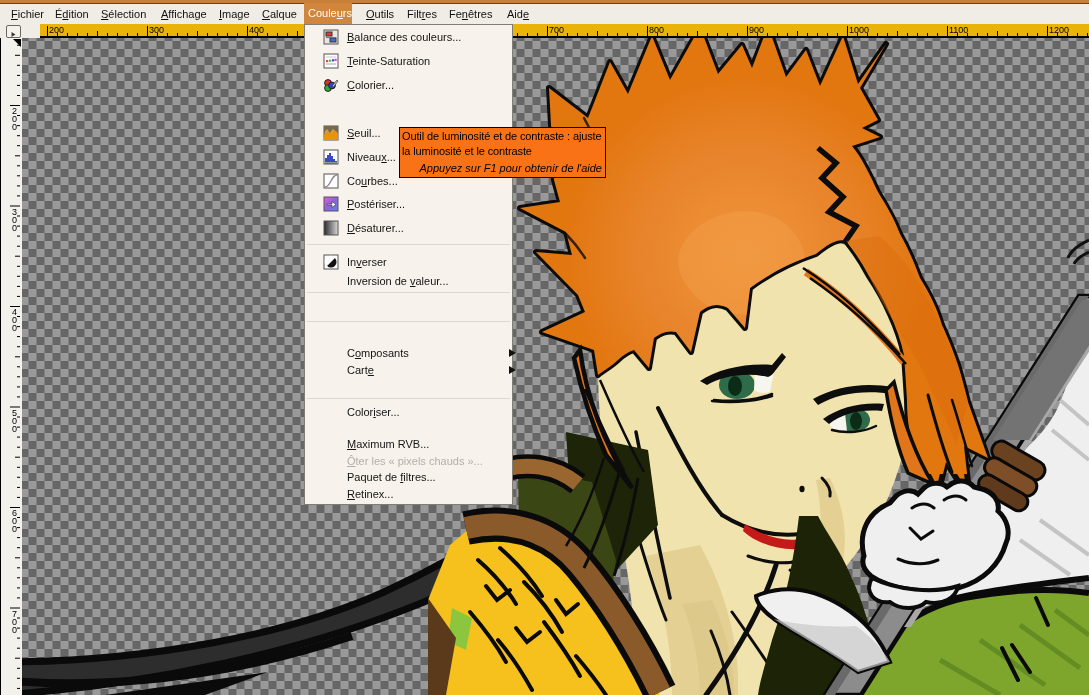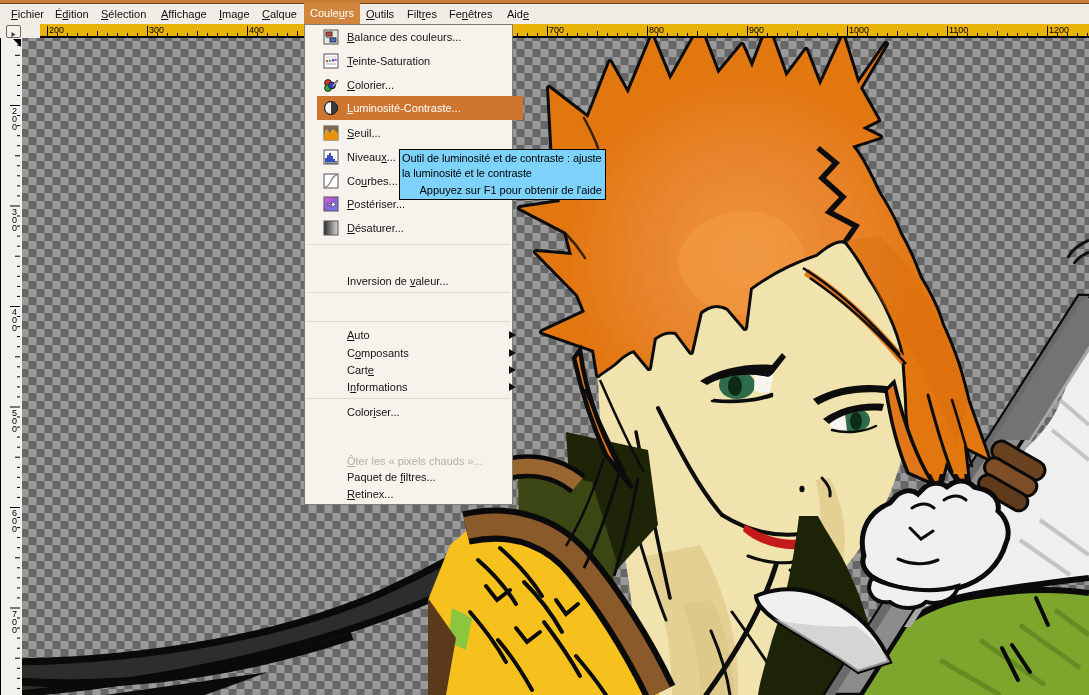--- a/index.html
+++ b/index.html
@@ -15,35 +15,35 @@
   #canvas{left:22px;top:38px;width:1067px;height:657px;}
   #menu{left:304px;top:24px;width:209px;height:481px;background:#f7f3ec;
         border:1px solid #807d74;box-sizing:border-box;font-size:11px;color:#141414;}
   .row{position:absolute;left:12px;width:206px;height:22px;}
   .rtxt{position:absolute;left:30px;top:50%;transform:translateY(-50%);white-space:nowrap;}
   .ric{position:absolute;left:6px;top:50%;margin-top:-8px;width:16px;height:16px;}
   .sep{position:absolute;left:2px;width:203px;height:1px;background:#dcd8cf;}
   .arr{position:absolute;right:7px;top:50%;transform:translateY(-50%);width:0;height:0;
          border-left:7px solid #111;border-top:4.5px solid transparent;border-bottom:4.5px solid transparent;}
   .dis{color:#b3afa5;}
-  #tooltip{left:399px;top:127px;width:207px;height:51px;background:#7dd3fc;border:1px solid #000;
-           font-size:11px;color:#000;box-sizing:border-box;margin-top:22px;}
+  #tooltip{left:399px;top:127px;width:207px;height:51px;background:#f97316;border:1px solid #000;
+           font-size:11px;color:#000;box-sizing:border-box;}
   u{text-underline-offset:1px;}
 </style>
 </head>
 <body>
 <div id="topstrip" class="abs"></div>
 <div id="menubar" class="abs">
   <span class="mi" style="left:11px"><u>F</u>ichier</span>
   <span class="mi" style="left:55px">É<u>d</u>ition</span>
   <span class="mi" style="left:101px"><u>S</u>élection</span>
   <span class="mi" style="left:161px"><u>A</u>ffichage</span>
   <span class="mi" style="left:219px"><u>I</u>mage</span>
   <span class="mi" style="left:262px"><u>C</u>alque</span>
-  <span class="mi" style="left:304px;width:56px;top:-1px;height:21px;line-height:21px;background:#d2853c;color:#fff;text-align:center">Coule<u>u</u>rs</span>
+  <span class="mi" style="left:304px;width:48px;top:-1px;height:21px;line-height:21px;background:#d2853c;color:#fff;text-align:right">Coule<u>u</u>rs</span>
   <span class="mi" style="left:366px"><u>O</u>utils</span>
   <span class="mi" style="left:407px">Filt<u>r</u>es</span>
   <span class="mi" style="left:449px">Fe<u>n</u>êtres</span>
   <span class="mi" style="left:507px">Aid<u>e</u></span>
 </div>
 <div id="hruler" class="abs">
     <svg width="1067" height="14" style="position:absolute;left:0;top:0">
 <g id="hticks">
         <rect x="0" y="12" width="1067" height="2" fill="#000"></rect>
         <rect x="7.0" y="2" width="1" height="10" fill="#000"></rect>
@@ -490,28 +490,20 @@
     </div>
   <div class="row" style="top:49px">
     <svg class="ric" viewBox="0 0 16 16">
         <circle cx="5" cy="6" r="3.4" fill="#e03030" stroke="#222"></circle>
         <circle cx="5" cy="11" r="3.4" fill="#30b030" stroke="#222"></circle>
         <circle cx="9" cy="8.5" r="3.4" fill="#3040d0" stroke="#222"></circle>
         <path d="M9 9 L14 3 L15 4 L10.5 10 Z" fill="#ccc" stroke="#333" stroke-width="0.7"></path>
       </svg>
     <span class="rtxt"><u>C</u>olorier...</span>
     </div>
-  <div class="row" style="top:71px;height:24px;background:#ce7630;color:#fff">
-    <svg class="ric" viewBox="0 0 16 16">
-        <circle cx="8" cy="8" r="6.5" fill="#f4f4f4" stroke="#222"></circle>
-        <path d="M8 1.5 A6.5 6.5 0 0 1 8 14.5 Z" fill="#3a3a3a"></path>
-        <circle cx="8" cy="8" r="6.5" fill="none" stroke="#222"></circle>
-      </svg>
-    <span class="rtxt"><u>L</u>uminosité-Contraste...</span>
-    </div>
   <div class="row" style="top:97px">
     <svg class="ric" viewBox="0 0 16 16">
         <rect x="1" y="1" width="14" height="14" fill="#caa870" stroke="#555"></rect>
         <path d="M1 10 L5 5 L8 9 L11 4 L15 9 L15 15 L1 15 Z" fill="#e8930a"></path>
         <path d="M1 1 L15 1 L15 8 L10 4 L7 8 L4 4 L1 8 Z" fill="#7a6a4a"></path>
       </svg>
     <span class="rtxt"><u>S</u>euil...</span>
     </div>
   <div class="row" style="top:121px">
     <svg class="ric" viewBox="0 0 16 16">
@@ -548,51 +540,54 @@
           <linearGradient id="dg" x1="0" y1="0" x2="1" y2="0">
             <stop offset="0" stop-color="#2a2a2a"></stop>
             <stop offset="1" stop-color="#d8d8d8"></stop>
           </linearGradient>
         </defs>
         <rect x="1" y="1" width="14" height="14" fill="url(#dg)" stroke="#555"></rect>
       </svg>
     <span class="rtxt"><u>D</u>ésaturer...</span>
     </div>
   <div class="sep" style="top:219px"></div>
+  <div class="row" style="top:226px">
+    <svg class="ric" viewBox="0 0 16 16">
+        <rect x="1" y="1" width="14" height="14" fill="#fdfdfd" stroke="#555"></rect>
+        <circle cx="8" cy="8" r="5.5" fill="#111"></circle>
+        <path d="M3.5 12.5 A5.5 5.5 0 0 1 12.5 3.5 Z" fill="#fdfdfd"></path>
+      </svg>
+    <span class="rtxt">In<u>v</u>erser</span>
+    </div>
   <div class="row" style="top:248px;height:16px">
     <span class="rtxt">Inversion de <u>v</u>aleur...</span>
     </div>
   <div class="sep" style="top:267px"></div>
   <div class="sep" style="top:296px"></div>
-  <div class="row" style="top:302px;height:16px">
-    <span class="rtxt"><u>A</u>uto</span>
-      <span class="arr"></span>
-    </div>
   <div class="row" style="top:320px;height:16px">
     <span class="rtxt">C<u>o</u>mposants</span>
       <span class="arr"></span>
     </div>
   <div class="row" style="top:337px;height:16px">
     <span class="rtxt">Cart<u>e</u></span>
       <span class="arr"></span>
     </div>
-  <div class="row" style="top:354px;height:16px">
-    <span class="rtxt">I<u>n</u>formations</span>
-      <span class="arr"></span>
-    </div>
   <div class="sep" style="top:373px"></div>
   <div class="row" style="top:379px;height:16px">
     <span class="rtxt">Color<u>i</u>ser...</span>
     </div>
+  <div class="row" style="top:411px;height:16px">
+    <span class="rtxt"><u>M</u>aximum RVB...</span>
+    </div>
   <div class="row" style="top:428px;height:16px">
     <span class="rtxt dis"><u>Ô</u>ter les « pixels chauds »...</span>
     </div>
   <div class="row" style="top:444px;height:16px">
     <span class="rtxt">Paquet de <u>f</u>iltres...</span>
     </div>
   <div class="row" style="top:461px;height:16px">
     <span class="rtxt"><u>R</u>etinex...</span>
     </div>
 </div>
 <div id="tooltip" class="abs">
   <div style="position:absolute;left:2px;top:1px;line-height:15px;white-space:nowrap;letter-spacing:-0.12px">Outil de luminosité et de contraste : ajuste<br>la luminosité et le contraste</div>
-  <div style="position:absolute;right:3px;bottom:3px;white-space:nowrap">Appuyez sur F1 pour obtenir de l'aide</div>
+  <div style="position:absolute;right:3px;bottom:3px;font-style:italic;white-space:nowrap">Appuyez sur F1 pour obtenir de l'aide</div>
 </div>
 
 </body></html>

